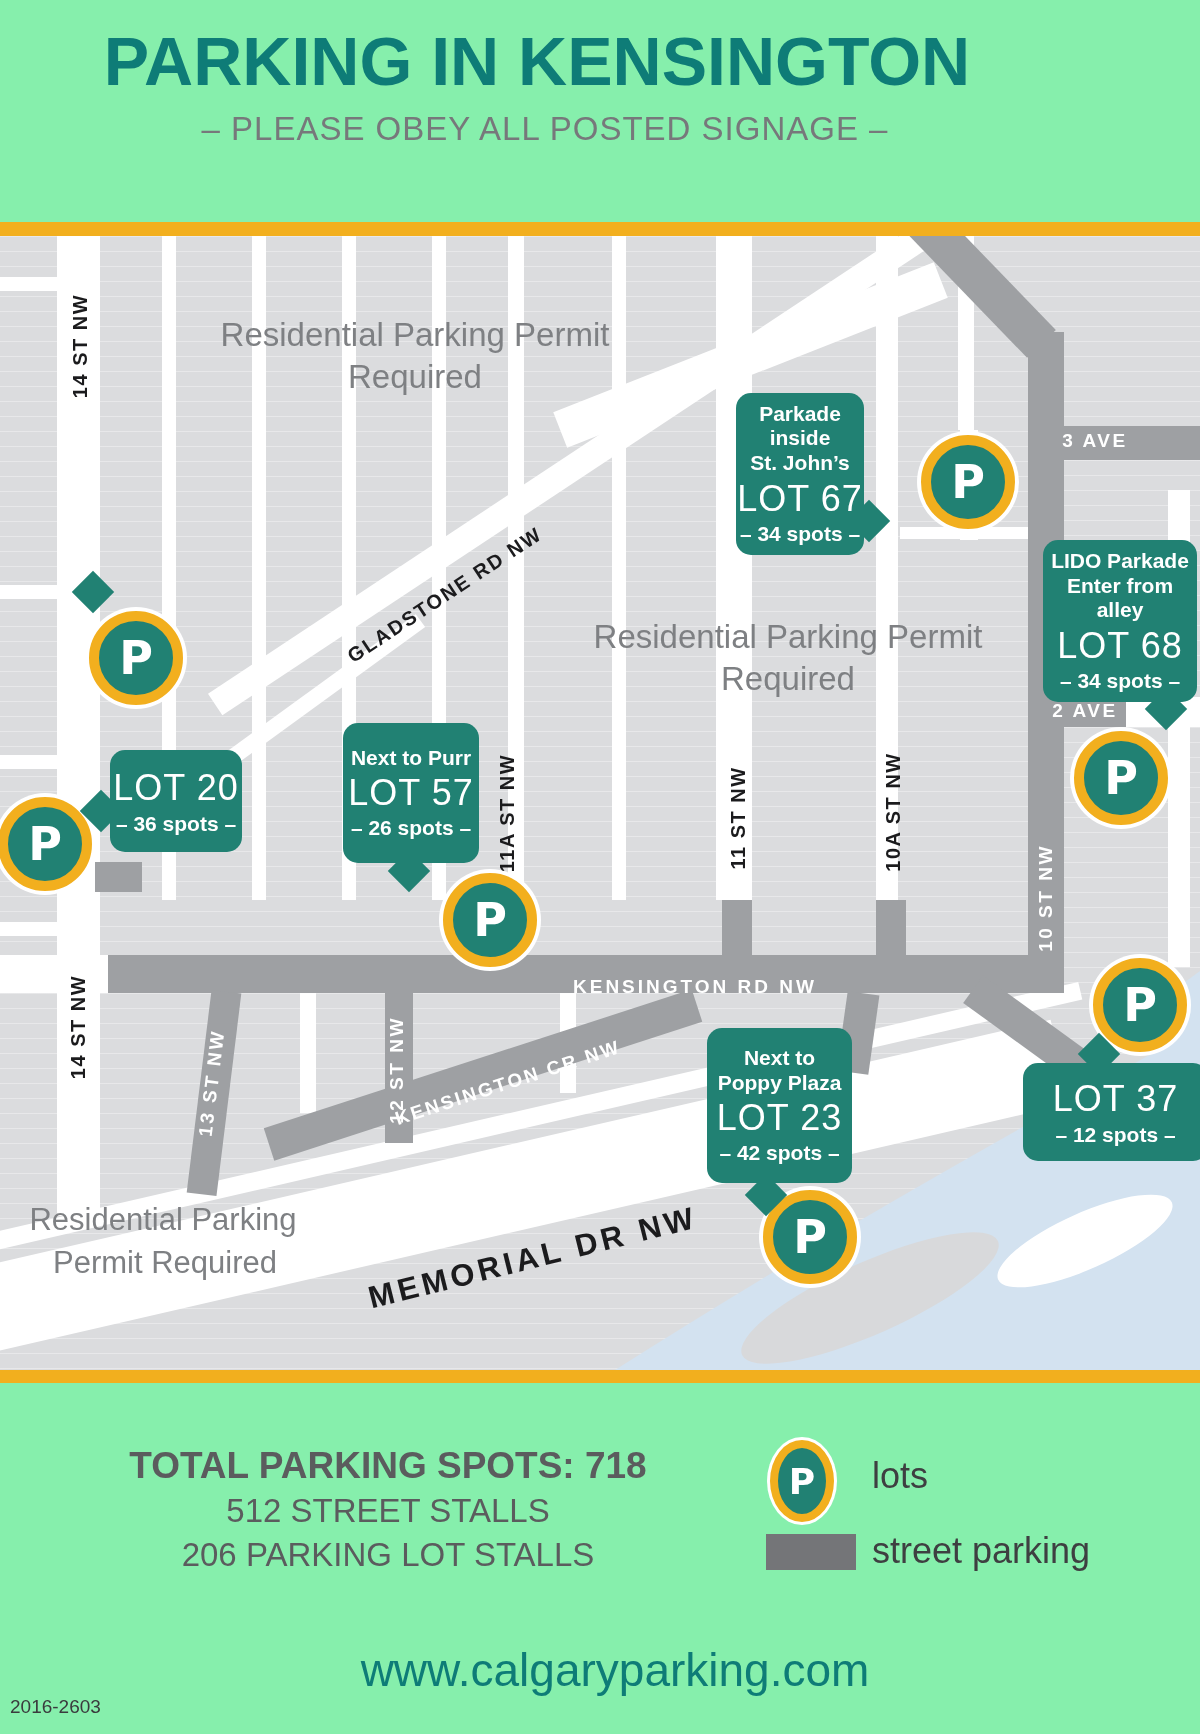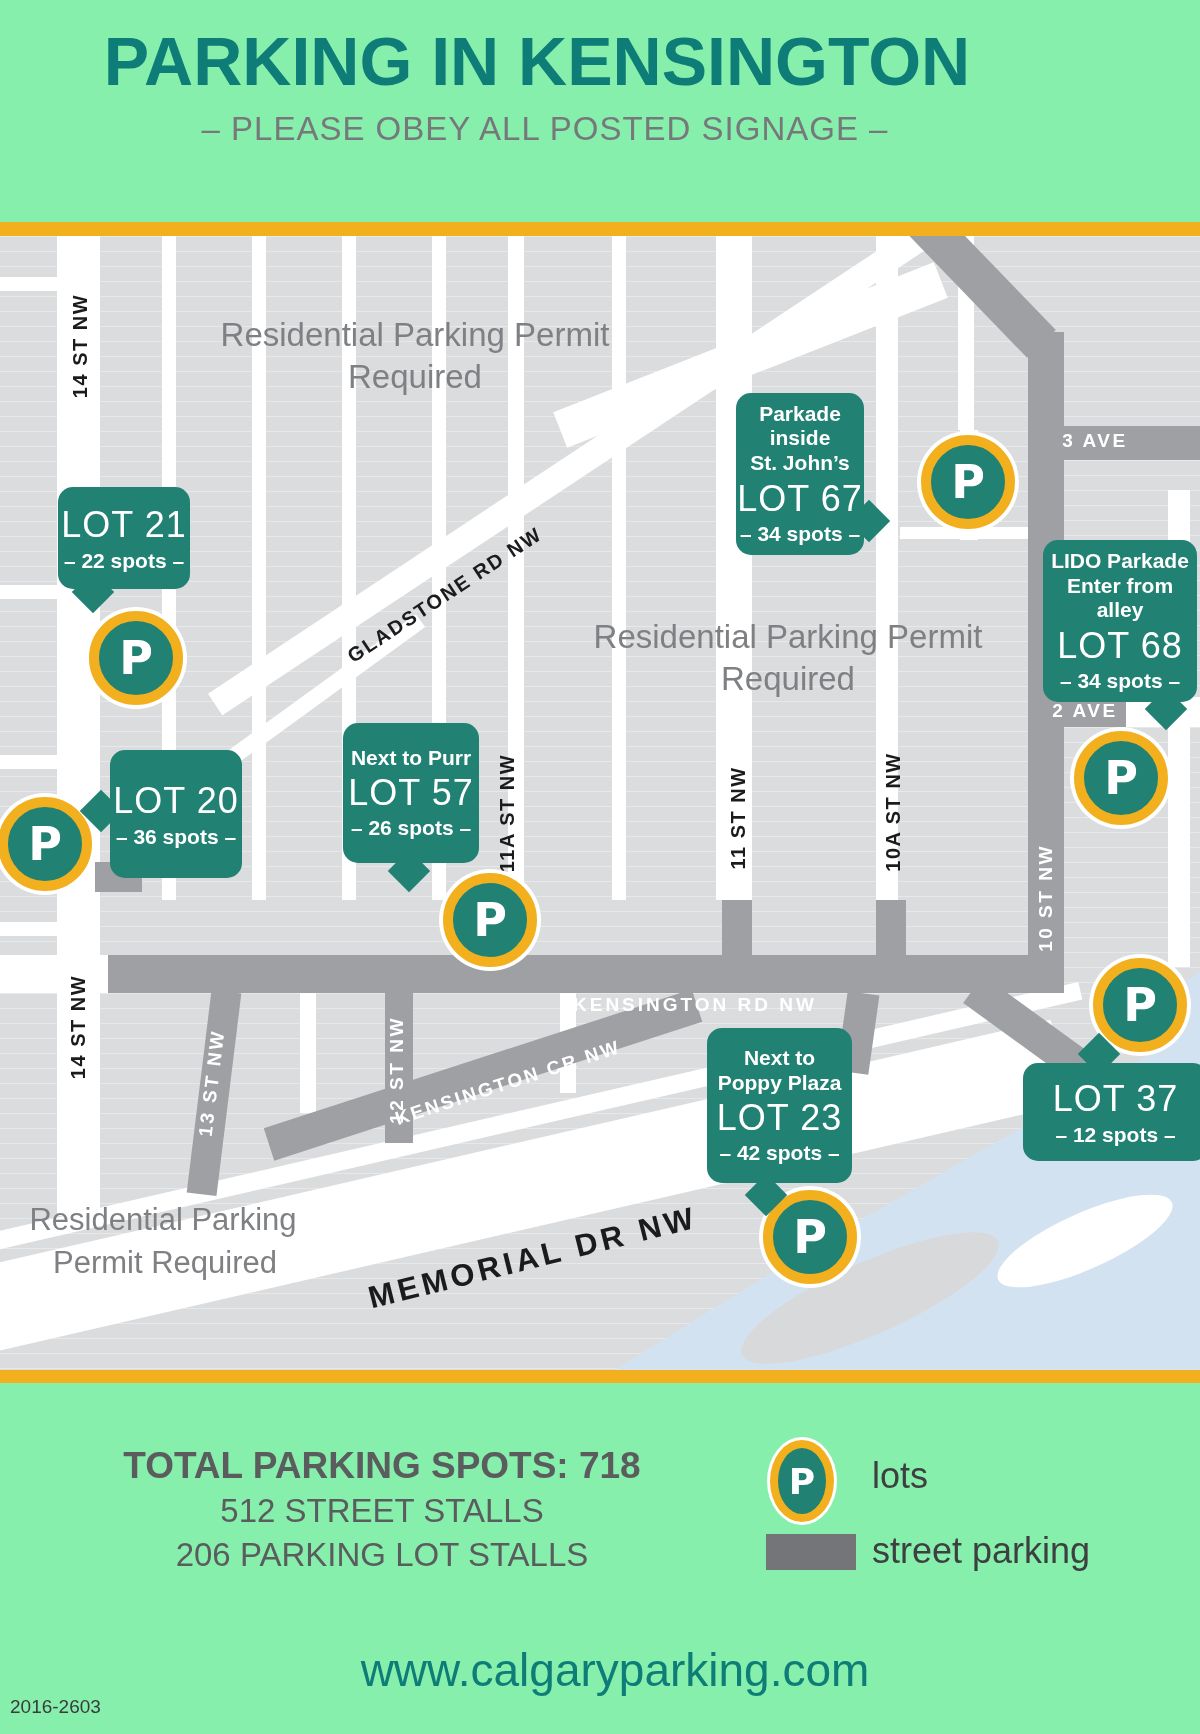--- a/index.html
+++ b/index.html
@@ -35,21 +35,21 @@
   .callout .spots{font-weight:bold;font-size:21px;line-height:1.2;}
   .tail{width:30px;height:30px;background:#218173;transform:rotate(45deg);z-index:29;}
 
   
   .pmarker{box-sizing:border-box;width:94px;height:94px;border-radius:50%;background:#218173;
            border:10px solid #F2AF1E;box-shadow:0 0 0 4px #fff;display:flex;align-items:center;
            justify-content:center;color:#fff;font-weight:bold;font-size:46px;z-index:28;
            font-family:"DejaVu Sans", sans-serif;}
 
   
-  .totals{left:72px;top:1443px;width:620px;text-align:center;color:#5B5C5E;}
+  .totals{left:78px;top:1443px;width:620px;text-align:center;color:#5B5C5E;}
   .totals .t1{font-weight:bold;font-size:37px;line-height:46px;}
   .totals .t2{font-size:33px;line-height:44px;}
   .legend-p{box-sizing:border-box;left:770px;top:1440px;width:64px;height:82px;border-radius:50%;
             background:#218173;border:8px solid #F2AF1E;box-shadow:0 0 0 3px #fff;display:flex;
             align-items:center;justify-content:center;color:#fff;font-weight:bold;font-size:36px;
             font-family:"DejaVu Sans", sans-serif;}
   .legend-txt{font-size:36px;color:#3E3F41;white-space:nowrap;}
   .legend-swatch{left:766px;top:1534px;width:90px;height:36px;background:#747578;}
   .url{left:615px;top:1643px;transform:translateX(-50%);font-size:46px;color:#0E7C77;white-space:nowrap;}
   .code{left:10px;top:1696px;font-size:19px;color:#3A3B3D;}
@@ -132,38 +132,34 @@
     <div class="abs lblb" style="left:80px;top:110px;transform:translate(-50%,-50%) rotate(-90deg);">14 ST NW</div>
     <div class="abs lblb" style="left:78px;top:791px;transform:translate(-50%,-50%) rotate(-90deg);">14 ST NW</div>
     <div class="abs lblb" style="left:507px;top:577px;transform:translate(-50%,-50%) rotate(-90deg);">11A ST NW</div>
     <div class="abs lblb" style="left:738px;top:582px;transform:translate(-50%,-50%) rotate(-90deg);">11 ST NW</div>
     <div class="abs lblb" style="left:893px;top:576px;transform:translate(-50%,-50%) rotate(-90deg);">10A ST NW</div>
     <div class="abs lblb" style="left:445px;top:359px;transform:translate(-50%,-50%) rotate(-33.5deg);letter-spacing:2px;">GLADSTONE RD NW</div>
     <div class="abs lblb" style="left:533px;top:1022px;transform:translate(-50%,-50%) rotate(-14deg);font-size:31px;letter-spacing:4px;">MEMORIAL DR NW</div>
     <div class="abs lblw" style="left:1046px;top:662px;transform:translate(-50%,-50%) rotate(-90deg);">10 ST NW</div>
     <div class="abs lblw" style="left:212px;top:847px;transform:translate(-50%,-50%) rotate(-83deg);">13 ST NW</div>
     <div class="abs lblw" style="left:397px;top:834px;transform:translate(-50%,-50%) rotate(-90deg);">12 ST NW</div>
-    <div class="abs lblw" style="left:695px;top:769px;transform:translate(-50%,-50%);letter-spacing:3px;">KENSINGTON RD NW</div>
+    <div class="abs lblw" style="left:695px;top:751px;transform:translate(-50%,-50%);letter-spacing:3px;">KENSINGTON RD NW</div>
     <div class="abs lblw" style="left:508px;top:847px;transform:translate(-50%,-50%) rotate(-18deg);">KENSINGTON CR NW</div>
     <div class="abs lblw" style="left:1095px;top:205px;transform:translate(-50%,-50%);">3 AVE</div>
     <div class="abs lblw" style="left:1085px;top:475px;transform:translate(-50%,-50%);">2 AVE</div>
 
     <div class="abs tail" style="left:78px;top:341px;"></div>
     <div class="abs tail" style="left:86px;top:560px;"></div>
     <div class="abs tail" style="left:394px;top:620px;"></div>
     <div class="abs tail" style="left:854px;top:270px;"></div>
     <div class="abs tail" style="left:1151px;top:458px;"></div>
     <div class="abs tail" style="left:751px;top:944px;"></div>
     <div class="abs tail" style="left:1084px;top:803px;"></div>
 
-    <div class="abs callout" style="left:58px;top:251px;width:132px;height:102px;">
-      <div class="name">LOT 21</div>
-      <div class="spots">– 22 spots –</div>
-    </div>
-    <div class="abs callout" style="left:110px;top:514px;width:132px;height:128px;">
+    <div class="abs callout" style="left:110px;top:514px;width:132px;height:102px;">
       <div class="name">LOT 20</div>
       <div class="spots">– 36 spots –</div>
     </div>
     <div class="abs callout" style="left:343px;top:487px;width:136px;height:140px;">
       <div class="note">Next to Purr</div>
       <div class="name">LOT 57</div>
       <div class="spots">– 26 spots –</div>
     </div>
     <div class="abs callout" style="left:736px;top:157px;width:128px;height:162px;">
       <div class="note">Parkade inside</div>

